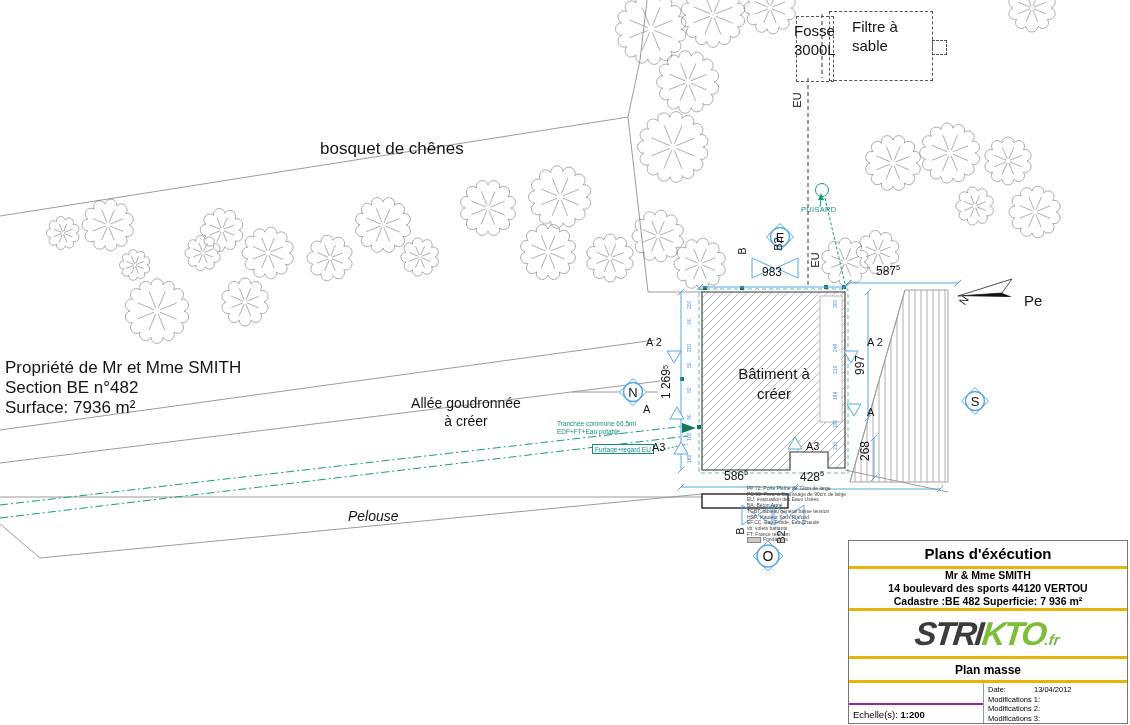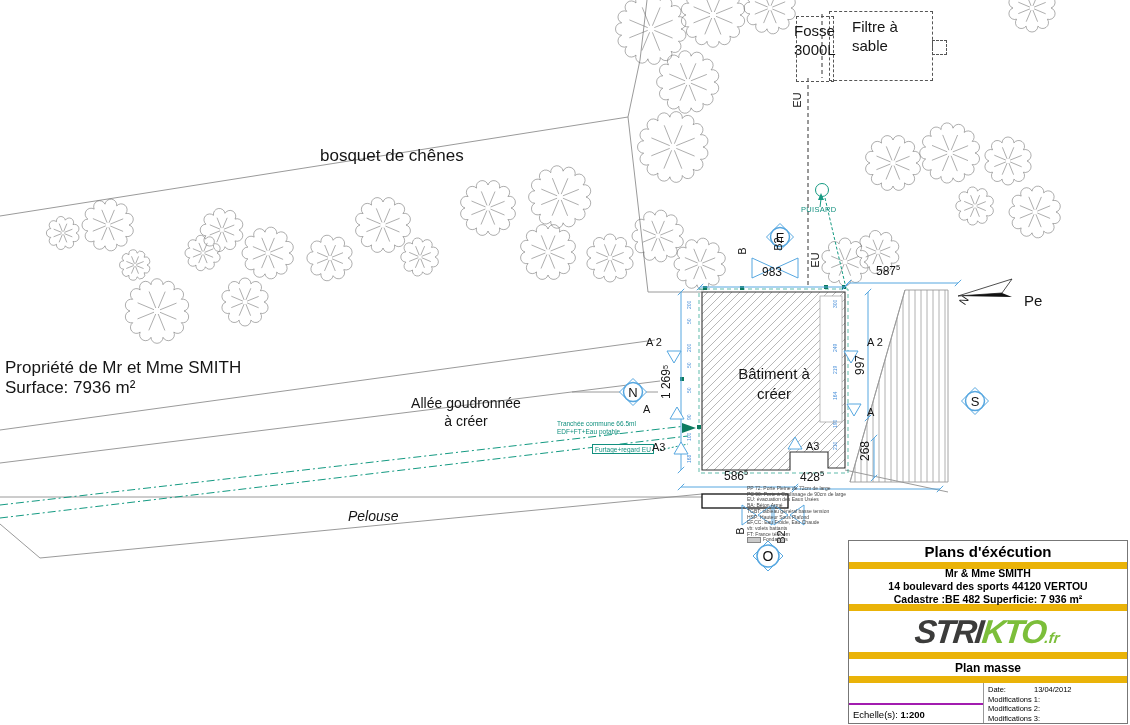--- a/index.html
+++ b/index.html
@@ -11,21 +11,21 @@
          color:#151515;white-space:nowrap;transform:rotate(-90deg);}
   .teal{color:#12907f;}
   .dashbox{position:absolute;border:1.2px dashed #555;z-index:1;}
   sup{font-size:62%;vertical-align:super;line-height:0;}
   .card{position:absolute;width:26px;height:26px;display:flex;align-items:center;justify-content:center;
         font-size:13px;color:#111;z-index:3;}
   .cardO{width:28px;height:28px;font-size:14px;}
   
   #tblock{position:absolute;left:848px;top:540px;width:280px;height:184px;border:1px solid #777;
           background:#fff;z-index:4;box-sizing:border-box;}
-  .tb-row{box-sizing:border-box;border-bottom:7px solid #eab308;display:flex;flex-direction:column;
+  .tb-row{box-sizing:border-box;border-bottom:3px solid #eab308;display:flex;flex-direction:column;
           align-items:center;justify-content:center;}
   #tb-r1{height:28px;font-size:15px;font-weight:bold;}
   #tb-r2{height:42px;font-size:10.5px;font-weight:bold;line-height:13px;}
   #tb-r3{height:48px;}
   #tb-r4{height:24px;font-size:12px;font-weight:bold;}
   #tb-r5{height:40px;border-bottom:none;position:relative;display:block;}
   .logo{font-style:italic;font-weight:bold;font-size:33px;letter-spacing:-2px;
         transform:skewX(-6deg);line-height:1;}
   .logo .p1{color:#3c3c3b;}
   .logo .p2{color:#7cbe3a;}
@@ -492,24 +492,25 @@
         <g>
           <polygon points="958,296 1012,279 1002,293" fill="#fff" stroke="#222" stroke-width="0.8"></polygon>
           <polygon points="958,296 1002,293 1012,297" fill="#111" stroke="none"></polygon>
         </g>
       </svg></div>
 
   <div class="dashbox" style="left:796px;top:16px;width:36px;height:64px;"></div>
   <div class="dashbox" style="left:829px;top:11px;width:102px;height:68px;"></div>
   <div class="dashbox" style="left:932px;top:40px;width:13px;height:13px;"></div>
 
-  <div class="lbl" style="left:320px;top:139px;font-size:17px;margin-top:7px;">bosquet de chênes</div>
+  <div class="lbl" style="left:320px;top:139px;font-size:17px;">bosquet de chênes</div>
 
   <div class="lbl" style="left:5px;top:358px;font-size:17px;line-height:20px;">
     <div>Propriété de Mr et Mme SMITH</div>
+    <div>Section BE n°482</div>
     <div>Surface: 7936 m²</div>
   </div>
 
   <div class="lbl" style="left:400px;top:394px;width:132px;text-align:center;font-size:14px;line-height:18px;">
     <div>Allée goudronnée</div>
     <div>à créer</div>
   </div>
 
   <div class="lbl" style="left:348px;top:508px;font-size:14px;font-style:italic;">Pelouse</div>
 

